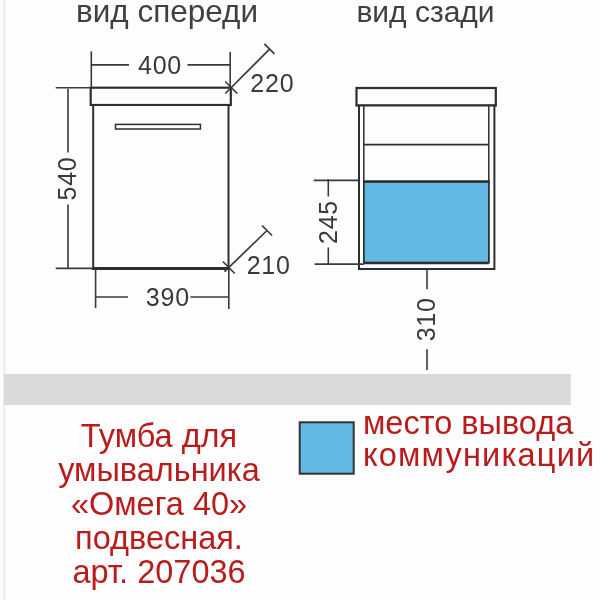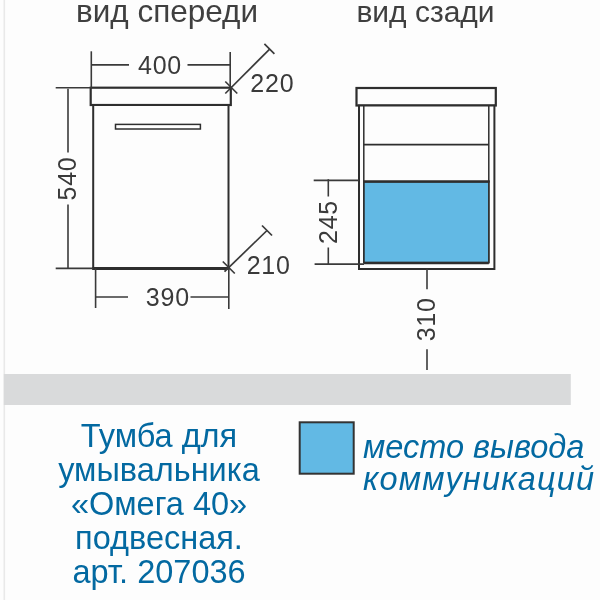--- a/index.html
+++ b/index.html
@@ -1,21 +1,21 @@
 <!DOCTYPE html>
 <html><head>
 <meta charset="utf-8">
 <style>
   html,body{margin:0;padding:0;background:#ffffff;}
   #page{position:relative;width:600px;height:600px;overflow:hidden;background:#fdfdfd;
         font-family:"Liberation Sans",sans-serif;}
   svg{position:absolute;left:0;top:0;}
   .dim{font-family:"Liberation Sans",sans-serif;font-size:25px;fill:#3a3a3a;letter-spacing:0.8px;}
   .ttl{font-family:"Liberation Sans",sans-serif;font-size:30px;fill:#3f3f3f;}
-  .cap{position:absolute;color:#0369a1;font-size:32.5px;line-height:35px;}
+  .cap{position:absolute;color:#b91c1c;font-size:32.5px;line-height:35px;}
 </style>
 </head>
 <body>
 <div id="page">
 <svg width="600" height="600" viewBox="0 0 600 600">
 
   <rect x="3.5" y="0" width="1.6" height="600" fill="#e9e9e9"></rect>
 
   <rect x="3.8" y="374" width="567" height="31" fill="#d9dadb"></rect>
 
@@ -77,14 +77,14 @@
   <line x1="427" y1="349.3" x2="427" y2="370" stroke="#3a3a3a" stroke-width="1.6"></line>
   <text class="dim" transform="translate(435.2,319.3) rotate(-90)" text-anchor="middle">310</text>
 
   <text class="ttl" x="167" y="21.5" text-anchor="middle" style="font-size:31.5px">вид спереди</text>
   <text class="ttl" x="425.5" y="21.5" text-anchor="middle">вид сзади</text>
 
   <rect x="299.7" y="422.3" width="54" height="51.4" fill="#62b9e4" stroke="#333333" stroke-width="2"></rect>
 </svg>
 
 <div class="cap" style="left:28px;top:418.5px;width:262px;text-align:center;line-height:34.1px;">Тумба для<br>умывальника<br>«Омега 40»<br>подвесная.<br>арт. 207036</div>
-<div class="cap" style="left:363px;top:432px;width:237px;line-height:31.5px;font-style:italic;">место вывода<br><span style="letter-spacing:1.2px">коммуникаций</span></div>
+<div class="cap" style="left:363px;top:408px;width:237px;line-height:31.5px;">место вывода<br><span style="letter-spacing:1.2px">коммуникаций</span></div>
 </div>
 
 </body></html>

